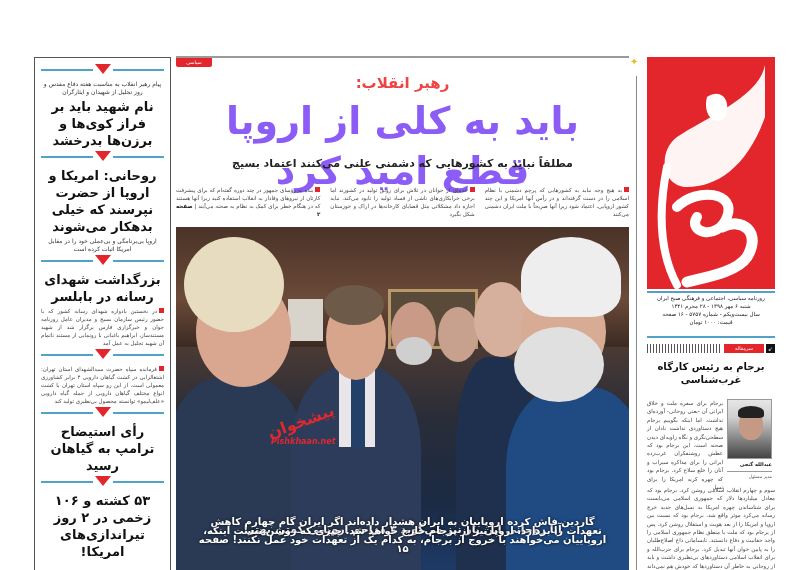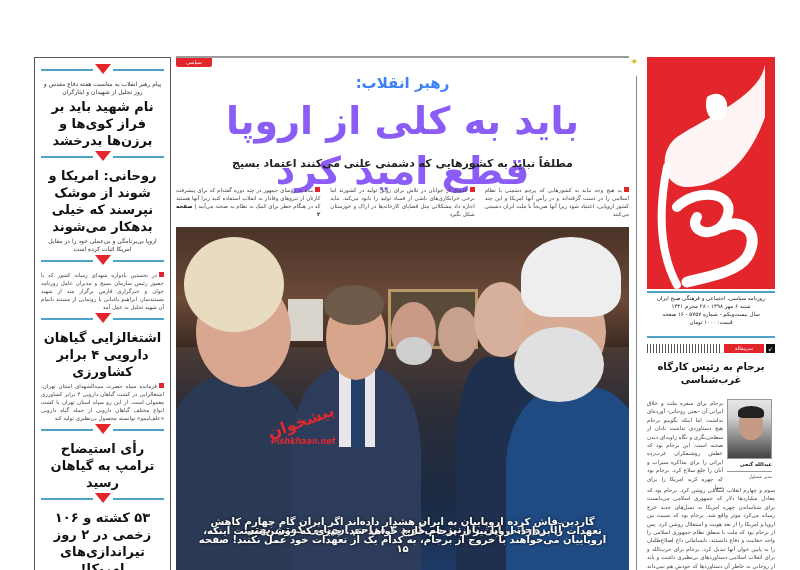--- a/index.html
+++ b/index.html
@@ -27,21 +27,21 @@
   .lbody { font-size: 5.5px; line-height: 8px; color: #444; text-align: justify; }
   .lbody .sq { display: inline-block; width: 5px; height: 5px; background: #e3262b; margin-left: 2px; }
 
   
   .center { position: absolute; left: 176px; top: 56px; width: 453px; height: 514px; direction: rtl; }
   .top-rule { position: absolute; left: 0; right: 0; top: 0; height: 2px; background: #9a9a9a; }
   .section-tag {
     position: absolute; left: 0; top: 2px; width: 36px; height: 9px; background: #e3262b;
     border-radius: 0 0 2px 2px; color: #fff; font-size: 5px; line-height: 9px; text-align: center;
   }
-  .kicker-main { position: absolute; left: 0; right: 0; top: 18px; text-align: center; font-weight: bold; font-size: 15px; color: #3b82f6; }
+  .kicker-main { position: absolute; left: 0; right: 0; top: 18px; text-align: center; font-weight: bold; font-size: 15px; color: #ef4444; }
   .headline { position: absolute; left: 0; right: 0; top: 40px; text-align: center; font-weight: bold; font-size: 38px; line-height: 50px; color: #8b5cf6; letter-spacing: -1px; }
   .subhead { position: absolute; left: 0; right: 0; top: 101px; text-align: center; font-weight: bold; font-size: 11px; color: #222; }
   .teasers { position: absolute; left: 0; right: 0; top: 130px; display: flex; flex-direction: row; gap: 10px; }
   .teaser { flex: 1; font-size: 5.5px; line-height: 8px; color: #444; text-align: justify; }
   .teaser .sq { display: inline-block; width: 5px; height: 5px; background: #e3262b; margin-left: 2px; }
   .teaser .ref { font-weight: bold; color: #111; }
 
   .photo {
     position: absolute; left: 0; top: 171px; width: 453px; height: 343px; overflow: hidden;
     background: linear-gradient(180deg, #3a2a22 0%, #5a4032 25%, #2a2d38 55%, #1b2a44 80%, #1d3a66 100%);
@@ -108,36 +108,36 @@
         <div class="tri"></div>
       </div>
     <div class="kicker">پیام رهبر انقلاب به مناسبت هفته دفاع مقدس و روز تجلیل از شهیدان و ایثارگران</div>
     <div class="lhead">نام شهید باید بر فراز کوی‌ها و برزن‌ها بدرخشد</div>
 
     <div class="sep">
         <div class="line"></div>
         <div class="tri-bg"></div>
         <div class="tri"></div>
       </div>
-    <div class="lhead">روحانی: امریکا و شوند از موشک نپرسند که خیلی بدهکار می‌شوند</div>
+    <div class="lhead">روحانی: امریکا و اروپا از حضرت نپرسند که خیلی بدهکار می‌شوند</div>
     <div class="kicker">اروپا بی‌برنامگی و بی‌عملی خود را در مقابل امریکا اثبات کرده است</div>
 
     <div class="sep">
         <div class="line"></div>
         <div class="tri-bg"></div>
         <div class="tri"></div>
       </div>
+    <div class="lhead">بزرگداشت شهدای رسانه در بابلسر</div>
     <div class="lbody"><span class="sq"></span><span>در نخستین یادواره شهدای رسانه کشور که با حضور رئیس سازمان بسیج و مدیران عامل روزنامه جوان و خبرگزاری فارس برگزار شد از شهید مستندساز، ابراهیم باغبانی با رونمایی از مستند ناتمام آن شهید تجلیل به عمل آمد</span></div>
 
     <div class="sep">
         <div class="line"></div>
         <div class="tri-bg"></div>
         <div class="tri"></div>
       </div>
-    <div class="lhead">اشتغالزایی گیاهان دارویی ۴ برابر کشاورزی</div>
     <div class="lbody"><span class="sq"></span><span>فرمانده سپاه حضرت سیدالشهدای استان تهران: اشتغالزایی در کشت گیاهان دارویی ۴ برابر کشاورزی معمولی است. از این رو سپاه استان تهران با کشت انواع مختلف گیاهان دارویی از جمله گیاه دارویی «علف‌لیمو» توانسته محصول بی‌نظیری تولید کند</span></div>
 
     <div class="sep">
         <div class="line"></div>
         <div class="tri-bg"></div>
         <div class="tri"></div>
       </div>
     <div class="lhead">رأی استیضاح ترامپ به گیاهان رسید</div>
 
     <div class="sep">

